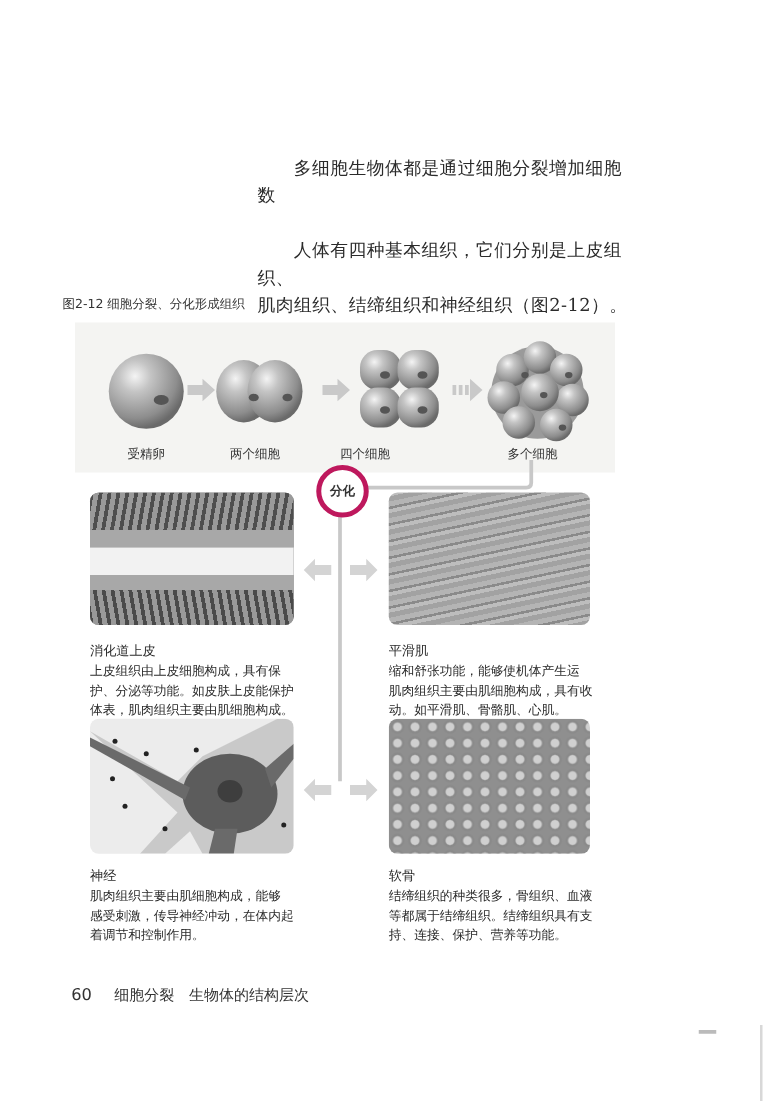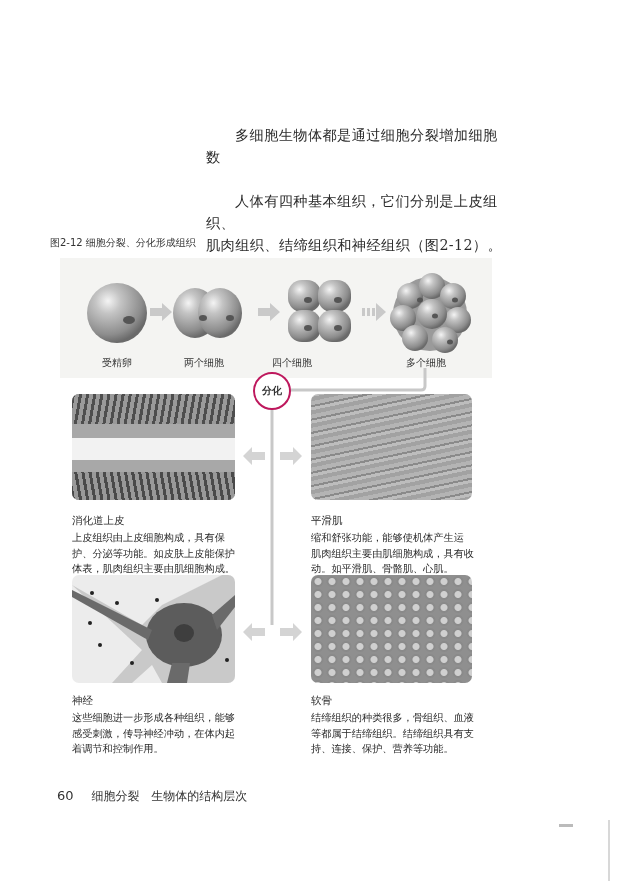--- a/index.html
+++ b/index.html
@@ -114,21 +114,21 @@
   </g>
 
   <g fill="#d4d4d4">
     <polygon points="265,628 252,628 252,623 243,632 252,641 252,636 265,636"></polygon>
   </g>
   <g fill="#d4d4d4">
     <polygon points="280,628 293,628 293,623 302,632 293,641 293,636 280,636"></polygon>
   </g>
 </svg>
 
-<div class="abs" style="left:253px; top:372px; width:34px; height:34px; border:2px solid #be185d; border-radius:50%; background:#fff; display:flex; align-items:center; justify-content:center;">
+<div class="abs" style="left:253px; top:372px; width:34px; height:34px; border:4px solid #be185d; border-radius:50%; background:#fff; display:flex; align-items:center; justify-content:center;">
   <span style="font-family:'DejaVu Sans','Liberation Sans',sans-serif; font-size:10px; font-weight:bold; color:#333;">分化</span>
 </div>
 
 <div class="abs micro" style="left:72px; top:394px; width:163px; height:106px; background:#8e8e8e;">
   <div style="position:absolute; left:0; top:0; width:100%; height:30px; background:repeating-linear-gradient(100deg,#4e4e4e 0 3px,#9a9a9a 3px 7px);"></div>
   <div style="position:absolute; left:0; top:30px; width:100%; height:14px; background:#a8a8a8;"></div>
   <div style="position:absolute; left:0; top:44px; width:100%; height:22px; background:#f2f2f2;"></div>
   <div style="position:absolute; left:0; top:66px; width:100%; height:12px; background:#a8a8a8;"></div>
   <div style="position:absolute; left:0; top:78px; width:100%; height:28px; background:repeating-linear-gradient(80deg,#4a4a4a 0 3px,#999 3px 7px);"></div>
 </div>
@@ -169,21 +169,21 @@
   <div class="desc-body" style="margin-top:2px;">
     <div>缩和舒张功能，能够使机体产生运</div>
     <div>肌肉组织主要由肌细胞构成，具有收</div>
     <div>动。如平滑肌、骨骼肌、心肌。</div>
   </div>
 </div>
 
 <div class="abs" style="left:72px; top:694px;">
   <div class="desc-title">神经</div>
   <div class="desc-body" style="margin-top:2px;">
-    <div>这些细胞进一步形成各种组织，能够</div>
+    <div>肌肉组织主要由肌细胞构成，能够</div>
     <div>感受刺激，传导神经冲动，在体内起</div>
     <div>着调节和控制作用。</div>
   </div>
 </div>
 
 <div class="abs" style="left:311px; top:694px;">
   <div class="desc-title">软骨</div>
   <div class="desc-body" style="margin-top:2px;">
     <div>结缔组织的种类很多，骨组织、血液</div>
     <div>等都属于结缔组织。结缔组织具有支</div>

